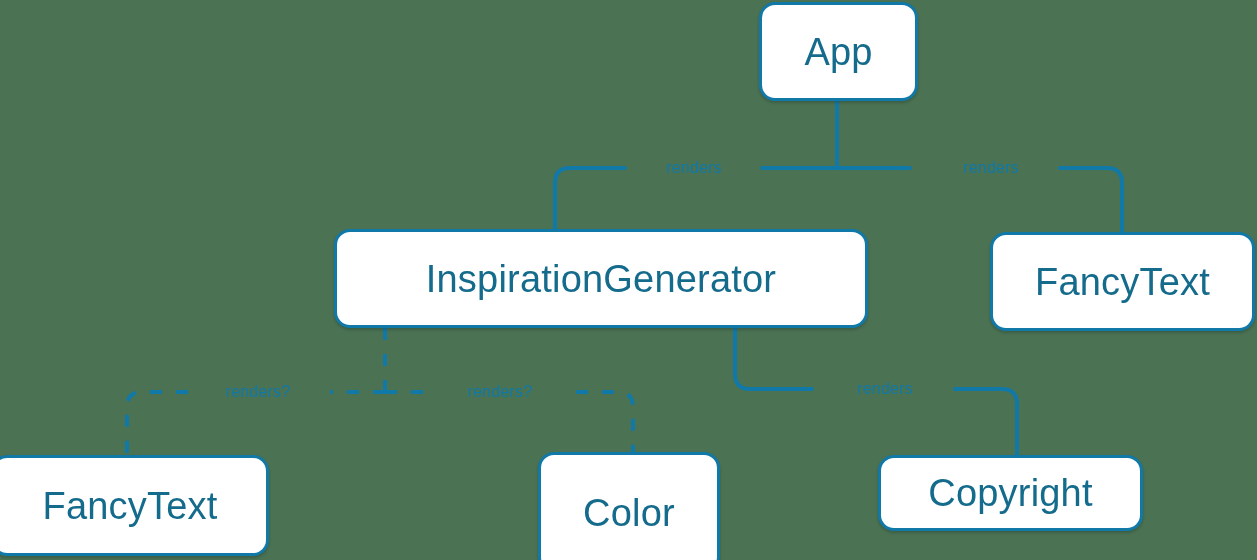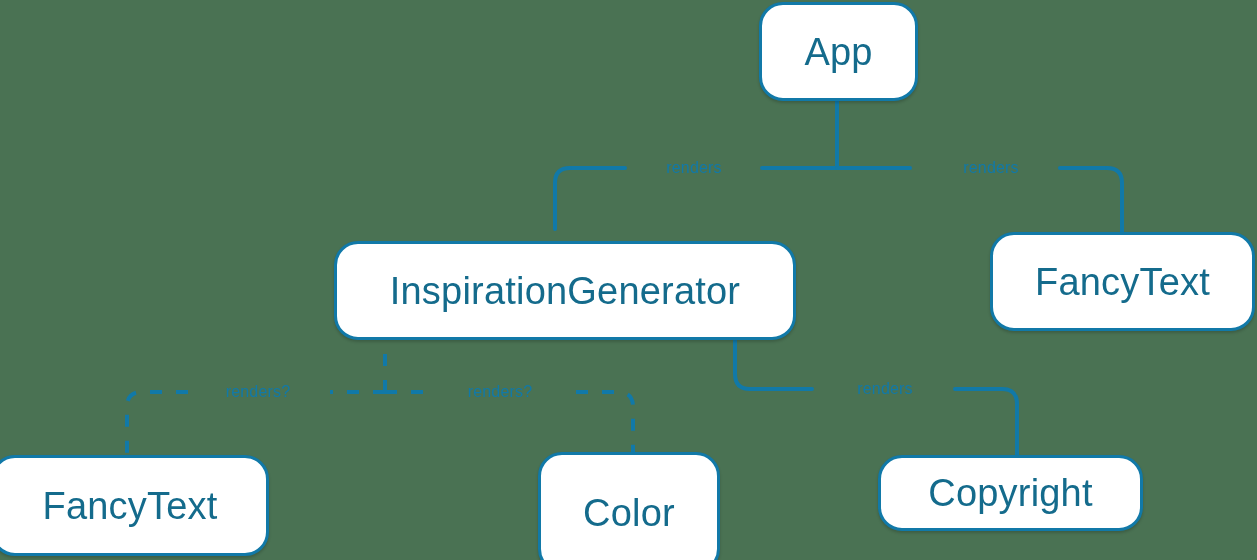--- a/index.html
+++ b/index.html
@@ -23,21 +23,21 @@
     position: absolute;
     top: 0;
     left: 0;
     width: 1257px;
     height: 560px;
   }
   .node {
     position: absolute;
     background: #ffffff;
     border: 3px solid #1179a8;
-    border-radius: 24px;
+    border-radius: 16px;
     box-sizing: border-box;
     display: flex;
     align-items: center;
     justify-content: center;
     color: #146b8c;
     box-shadow: 0 2px 3px rgba(0,0,0,0.18);
   }
   .node-label {
     font-size: 38px;
     line-height: 1;
@@ -85,21 +85,21 @@
 
       <path d="M 385,392 L 424,392"></path>
       <path d="M 576,392 L 618,392 Q 633,392 633,407 L 633,452"></path>
     </g>
   </svg>
 
   <div class="node" style="left:759px; top:2px; width:159px; height:99px;">
     <span class="node-label">App</span>
   </div>
 
-  <div class="node" style="left:334px; top:241px; width:462px; height:99px;">
+  <div class="node" style="left:334px; top:229px; width:534px; height:99px;">
     <span class="node-label">InspirationGenerator</span>
   </div>
 
   <div class="node" style="left:990px; top:232px; width:265px; height:99px;">
     <span class="node-label">FancyText</span>
   </div>
 
   <div class="node" style="left:-9px; top:455px; width:278px; height:101px;">
     <span class="node-label">FancyText</span>
   </div>

